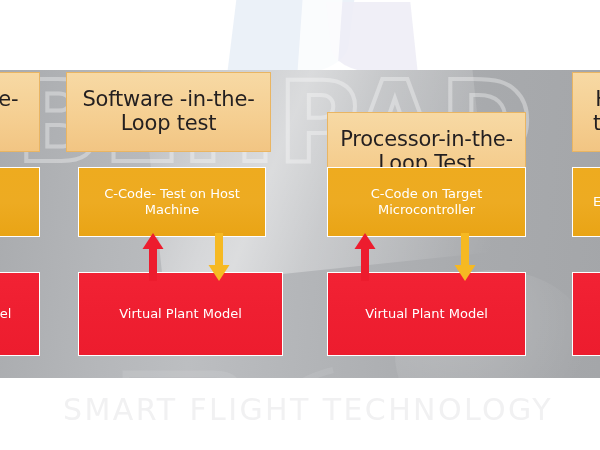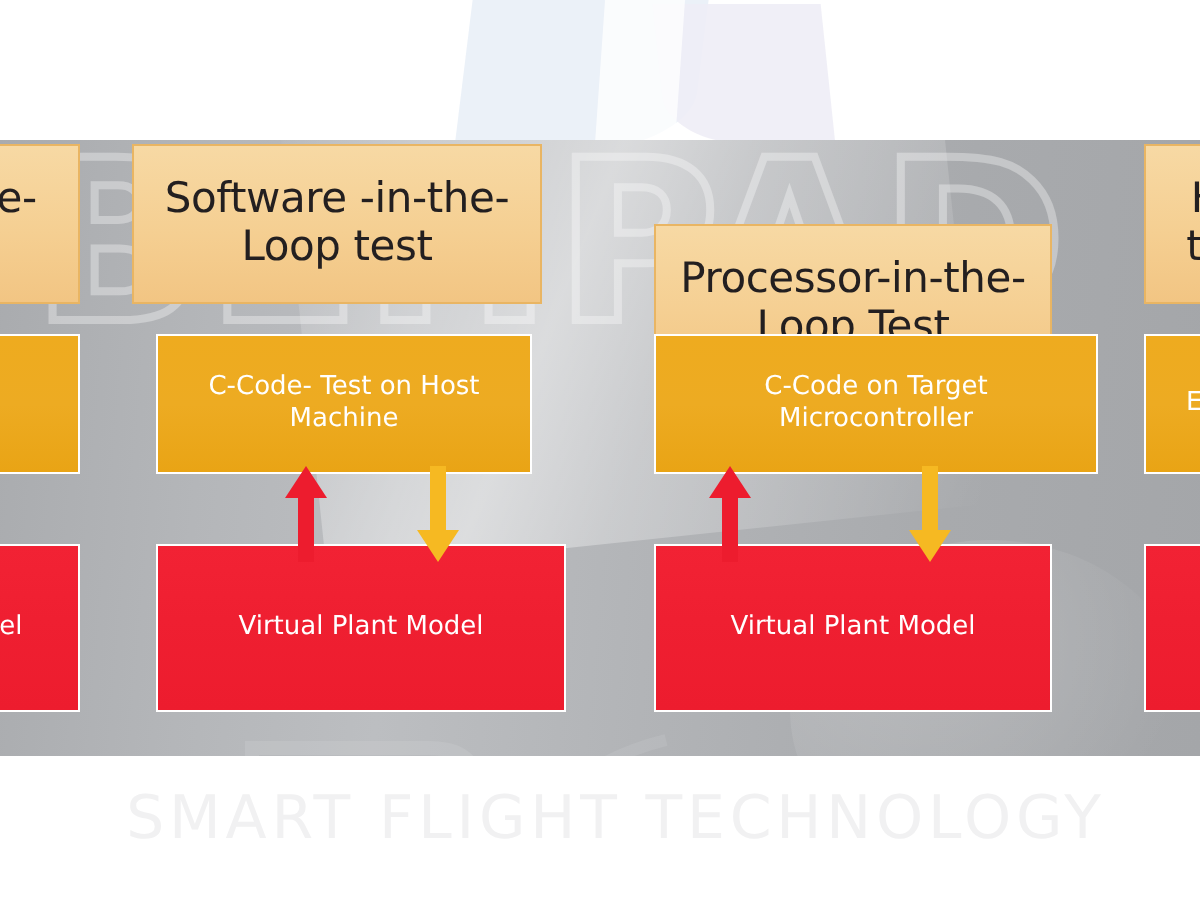--- a/index.html
+++ b/index.html
@@ -237,21 +237,21 @@
     <div class="box box-plant" style="left:78px; top:272px; width:205px; height:84px;">
       <span>Virtual Plant Model</span>
     </div>
   </div>
 
   <div class="col">
     <div class="box box-title" style="left:327px; top:72px; width:199px; height:80px;margin-top:40px;">
       <span>Processor-in-the-Loop Test</span>
     </div>
 
-    <div class="box box-code" style="left:327px; top:167px; width:222px; height:70px;">
+    <div class="box box-code" style="left:327px; top:167px; width:199px; height:70px;">
       <span>C-Code on Target Microcontroller</span>
     </div>
 
     <div class="arrow" style="left:352px; top:233px;">
       <svg width="26" height="48" viewBox="0 0 26 48">
         <rect x="9" y="13" width="8" height="35" fill="#ed1c2e"></rect>
         <polygon points="13,0 23.5,16 2.5,16" fill="#ed1c2e"></polygon>
       </svg>
     </div>
 

